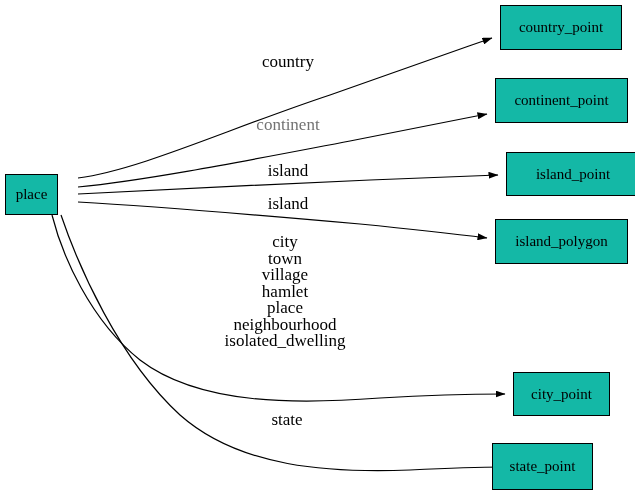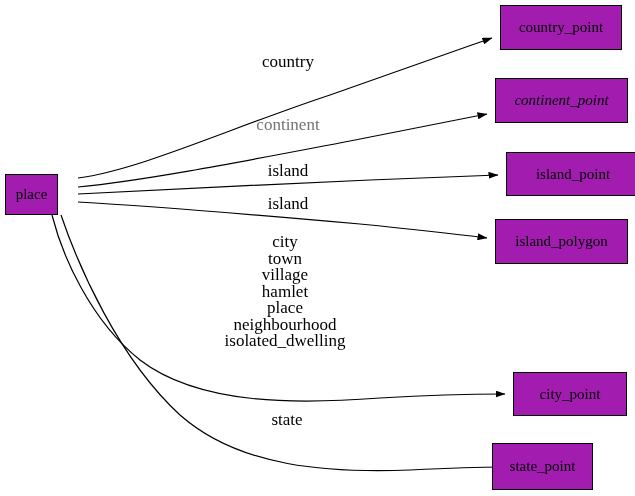--- a/index.html
+++ b/index.html
@@ -19,21 +19,21 @@
     position: absolute;
     top: 0;
     left: 0;
     width: 635px;
     height: 496px;
   }
   .node-box {
     position: absolute;
     box-sizing: border-box;
     border: 1px solid #000000;
-    background: #a21caf;
+    background: #14b8a6;
     display: flex;
     align-items: center;
     justify-content: center;
     color: #000000;
     font-size: 15px;
     line-height: 1;
     white-space: nowrap;
     text-align: center;
   }
   .edge-label {
@@ -67,30 +67,30 @@
       </g>
   </svg>
 
   <div id="nodes-layer">
       <div class="node-box" style="left: 5px; top: 174px; width: 53px; height: 41px; border-color: rgb(0, 0, 0); color: rgb(0, 0, 0);">
         <span>place</span>
       </div>
       <div class="node-box" style="left: 500px; top: 5px; width: 122px; height: 45px; border-color: rgb(0, 0, 0); color: rgb(0, 0, 0);">
         <span>country_point</span>
       </div>
-      <div class="node-box" style="left: 495px; top: 78px; width: 133px; height: 45px; border-color: rgb(0, 0, 0); color: rgb(0, 0, 0); font-style: italic;">
+      <div class="node-box" style="left: 495px; top: 78px; width: 133px; height: 45px; border-color: rgb(0, 0, 0); color: rgb(0, 0, 0);">
         <span>continent_point</span>
       </div>
       <div class="node-box" style="left: 506px; top: 152px; width: 134px; height: 44px; border-color: rgb(0, 0, 0); color: rgb(0, 0, 0);">
         <span>island_point</span>
       </div>
       <div class="node-box" style="left: 495px; top: 219px; width: 133px; height: 45px; border-color: rgb(0, 0, 0); color: rgb(0, 0, 0);">
         <span>island_polygon</span>
       </div>
-      <div class="node-box" style="left: 513px; top: 372px; width: 114px; height: 44px; border-color: rgb(0, 0, 0); color: rgb(0, 0, 0);">
+      <div class="node-box" style="left: 513px; top: 372px; width: 97px; height: 44px; border-color: rgb(0, 0, 0); color: rgb(0, 0, 0);">
         <span>city_point</span>
       </div>
       <div class="node-box" style="left: 492px; top: 443px; width: 101px; height: 47px; border-color: rgb(0, 0, 0); color: rgb(0, 0, 0);">
         <span>state_point</span>
       </div>
     </div>
   <div id="labels-layer">
       <div class="edge-label" style="left: 288px; top: 54px; color: rgb(0, 0, 0);">country</div>
       <div class="edge-label" style="left: 288px; top: 117px; color: #737373;">continent</div>
       <div class="edge-label" style="left: 288px; top: 163px; color: rgb(0, 0, 0);">island</div>

